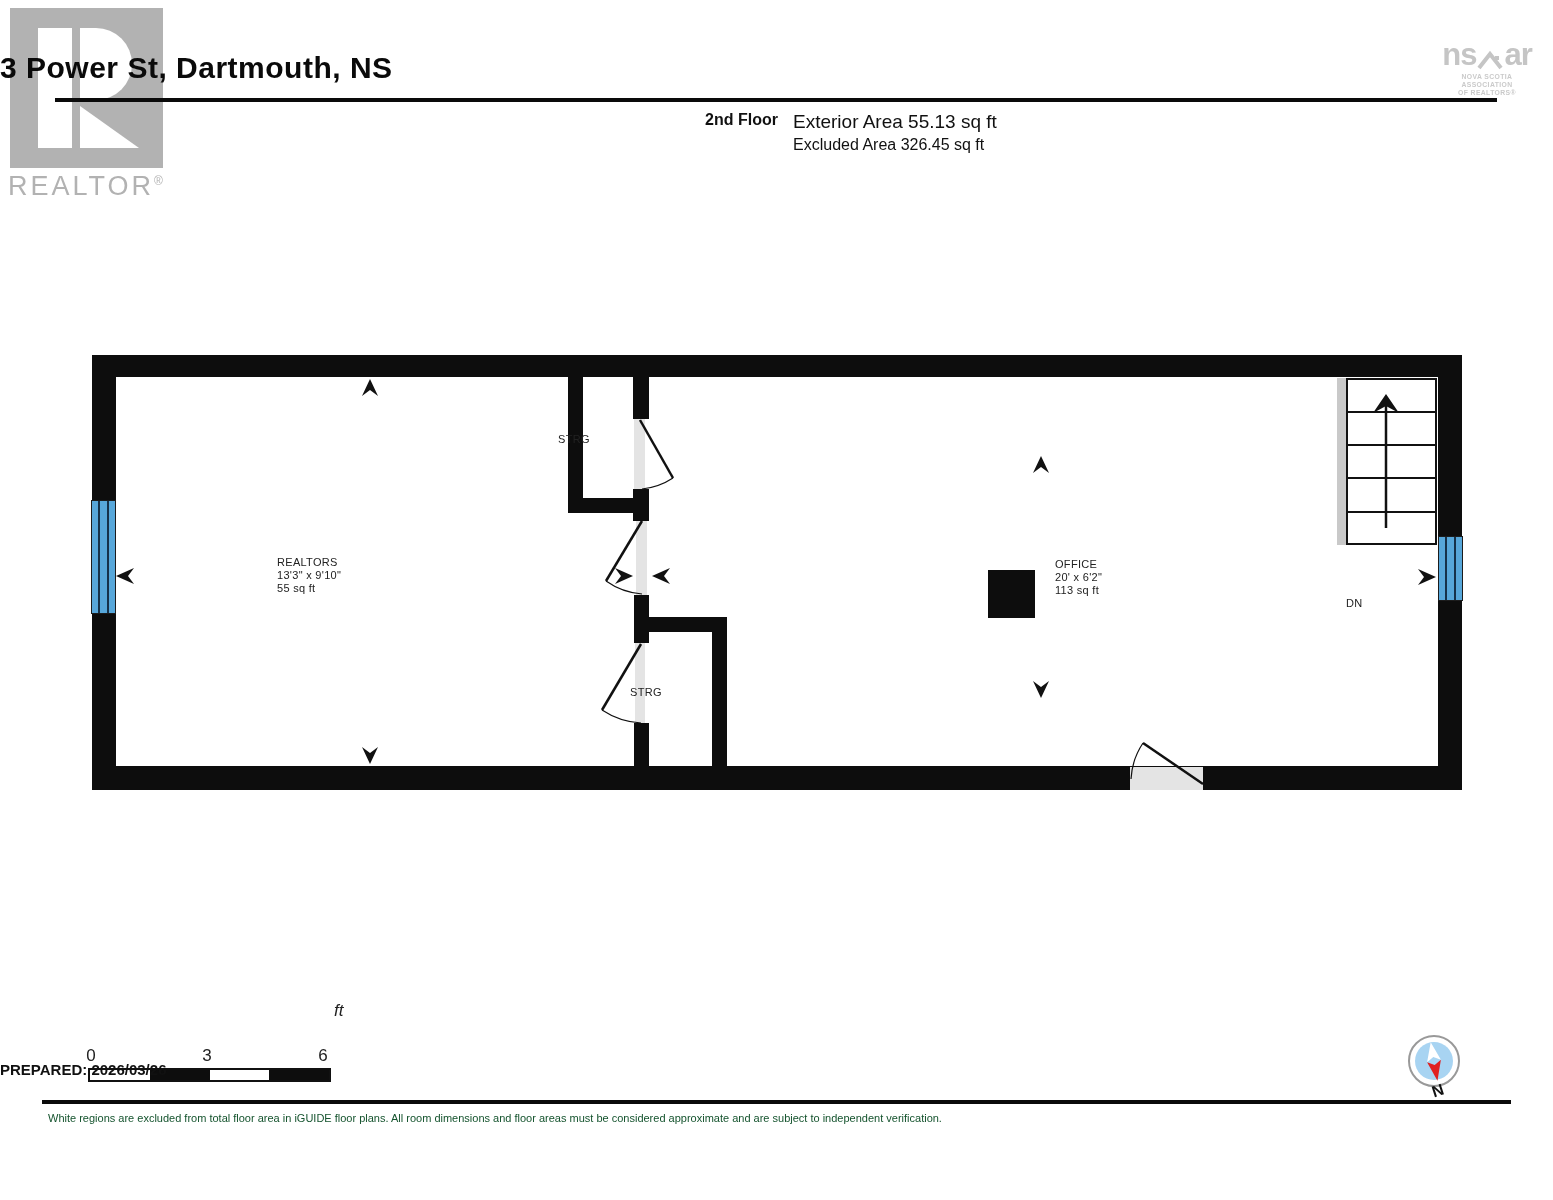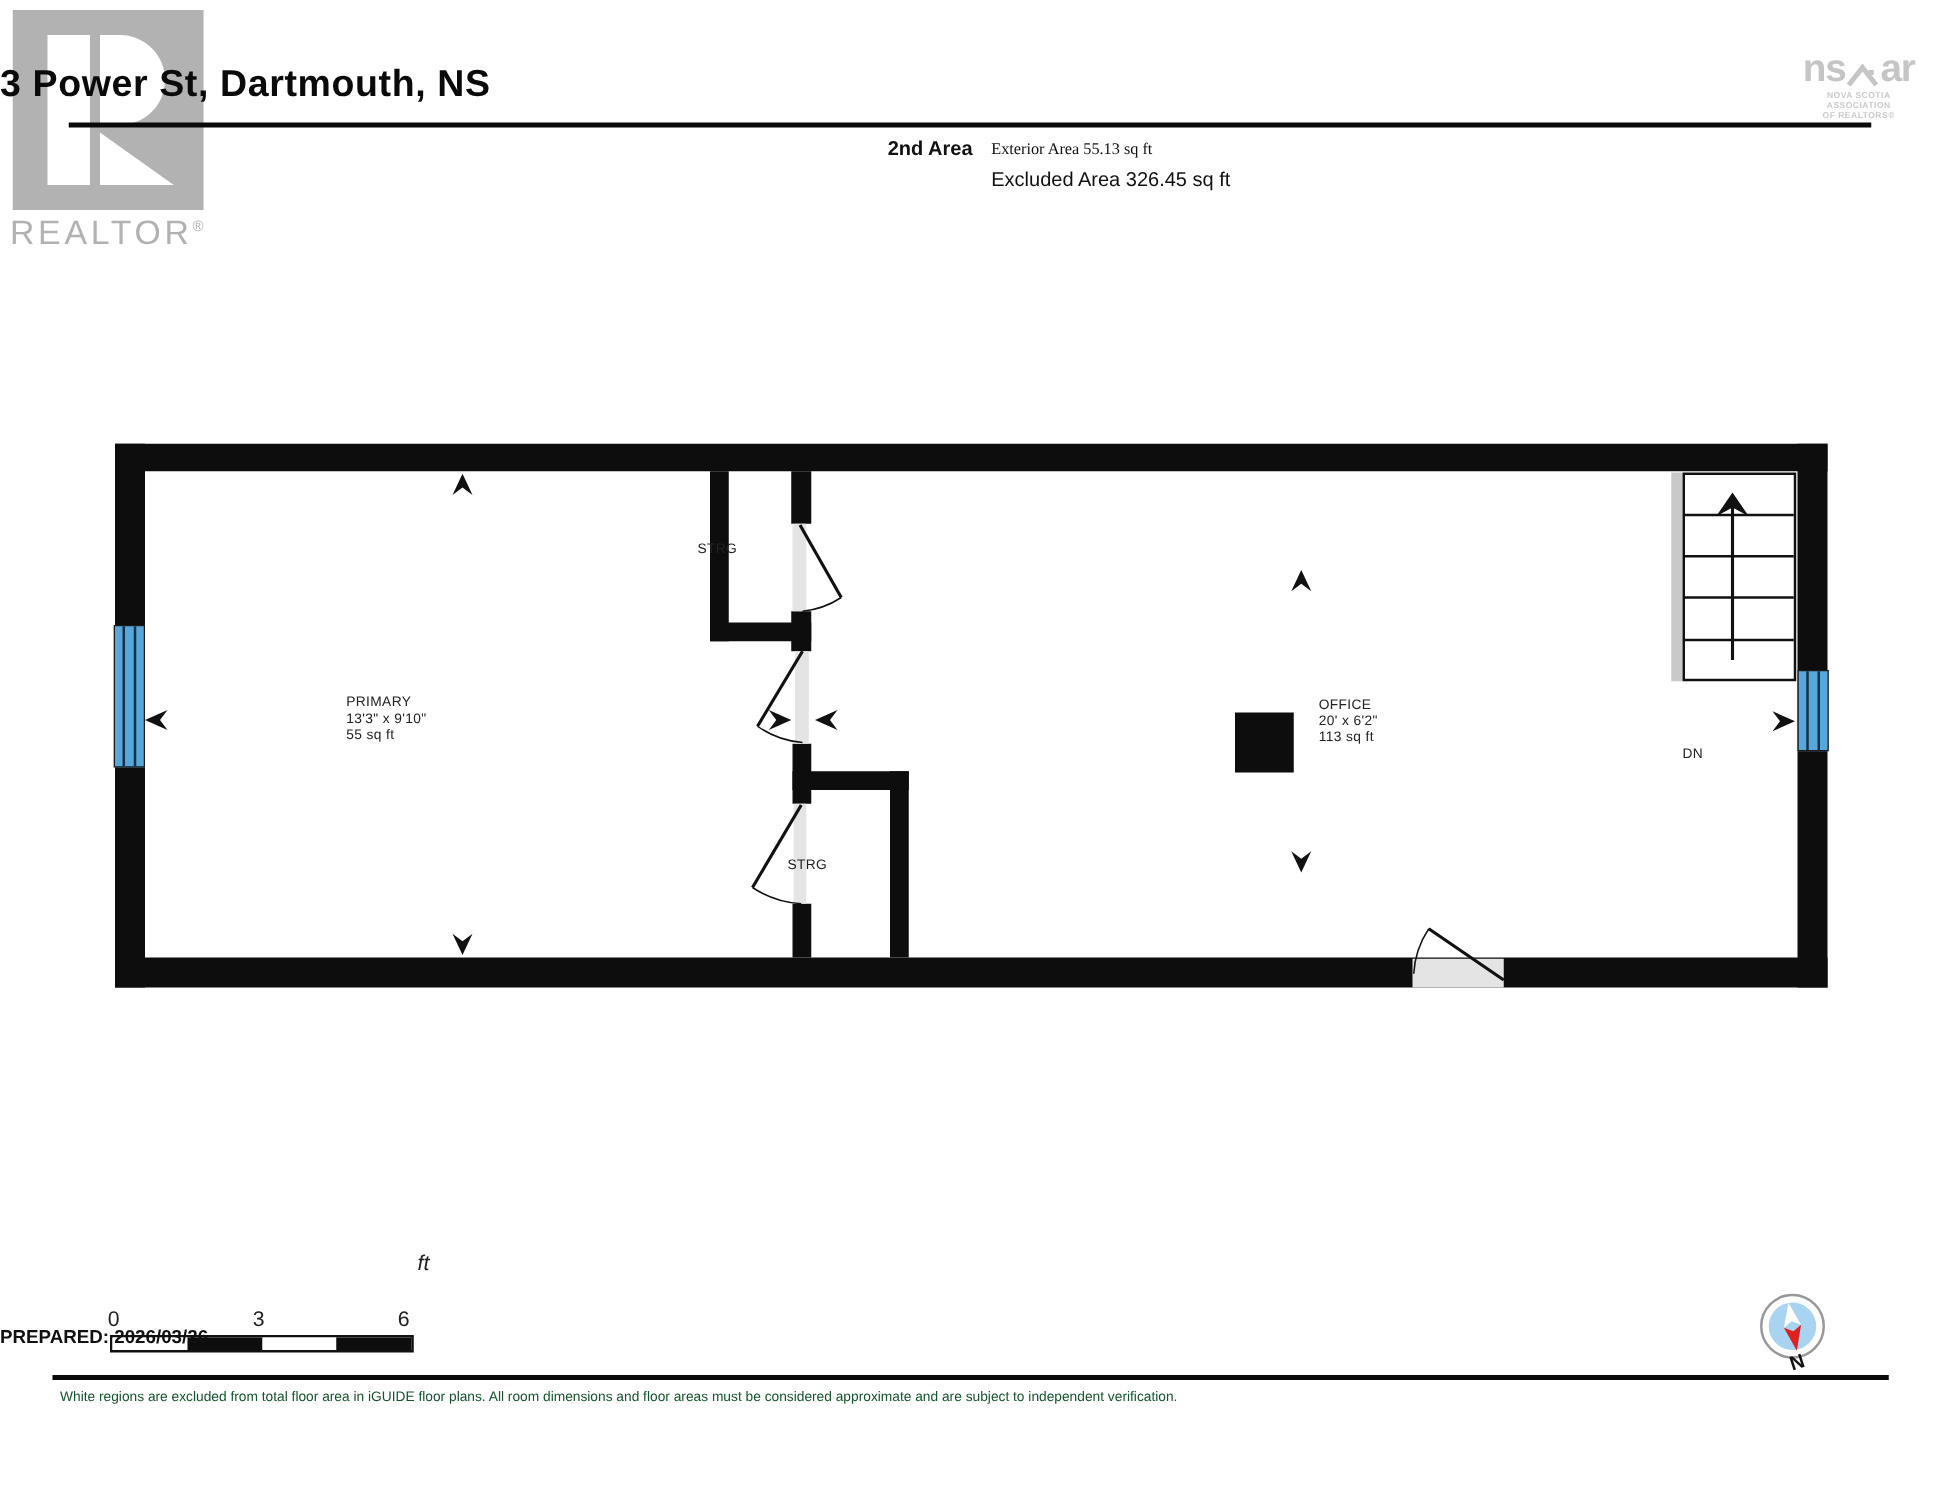--- a/index.html
+++ b/index.html
@@ -12,21 +12,21 @@
   .slab{position:absolute;background:var(--door_gray,#e4e4e4);}
   .window{position:absolute;background:var(--window_blue,#57a7da);border:1px solid #1c1c1c;box-sizing:border-box;display:flex;}
   .window .pane{flex:1;border-right:2px solid #16324a;}
   .window .pane:last-child{border-right:none;}
   .lbl{position:absolute;font-size:11px;line-height:13px;color:#222;letter-spacing:0.3px;}
   .room-lbl{width:200px;}
   
   .title{left:0;right:0;top:51px;text-align:left;font-size:30px;font-weight:bold;color:#0a0a0a;letter-spacing:0.5px;}
   .hrule{left:55px;top:98px;width:1442px;height:4px;background:#0a0a0a;}
   .floor-label{left:600px;top:111px;width:178px;text-align:right;font-size:16px;font-weight:bold;}
-  .area-line1{left:793px;top:111px;font-size:13px;font-family:Liberation Serif, serif;}
+  .area-line1{left:793px;top:111px;font-size:19px;}
   .area-line2{left:793px;top:136px;font-size:16px;}
   .realtor-text{left:8px;top:171px;font-size:27px;color:var(--logo_gray,#b2b2b2);letter-spacing:3px;font-weight:normal;}
   .realtor-text sup{font-size:12px;letter-spacing:0;}
   .nsar{left:1437px;top:20px;width:100px;color:#c5c5c5;margin-top:20px;}
   .nsar-main{display:flex;align-items:flex-end;justify-content:center;font-size:31px;font-weight:bold;line-height:30px;letter-spacing:-1px;color:#c5c5c5;}
   .nsar-caption{margin-top:3px;text-align:center;font-size:6.8px;line-height:8px;letter-spacing:0.4px;color:#cacaca;font-weight:bold;}
   
   .stair-strip{left:1337px;top:378px;width:9px;height:167px;background:var(--stair_gray,#c9c9c9);}
   .stair-box{left:1346px;top:378px;width:91px;height:167px;background:#fff;border:2px solid #111;box-sizing:border-box;}
   
@@ -50,21 +50,21 @@
     <rect x="0" y="0" width="153" height="160" fill="var(--logo_gray,#b2b2b2)"></rect>
     <rect x="28" y="20" width="34" height="120" fill="#ffffff"></rect>
     <path d="M70,20 H86 A36,36 0 0 1 86,92 H70 Z" fill="#ffffff"></path>
     <polygon points="70,98 129,140 70,140" fill="#ffffff"></polygon>
   </svg>
 </div>
 <div class="abs realtor-text"><span>REALTOR</span><sup>®</sup></div>
 
 <div class="abs title">3 Power St, Dartmouth, NS</div>
 <div class="abs hrule"></div>
-<div class="abs floor-label">2nd Area</div>
+<div class="abs floor-label">2nd Floor</div>
 <div class="abs area-line1">Exterior Area 55.13 sq ft</div>
 <div class="abs area-line2">Excluded Area 326.45 sq ft</div>
 
 <div class="abs nsar">
   <div class="nsar-main">
     <span>ns</span>
     <span style="margin:0 1px;">
       <svg width="26" height="22" viewBox="0 0 26 22">
         <polyline points="2,20 13,6 24,20" fill="none" stroke="#c5c5c5" stroke-width="4"></polyline>
         <rect x="18" y="8" width="4" height="4" fill="#c5c5c5"></rect>
@@ -154,21 +154,21 @@
   <g>
     <circle cx="1434" cy="1061" r="25" fill="#ffffff" stroke="#999999" stroke-width="2"></circle>
     <circle cx="1434" cy="1061" r="19" fill="var(--compass_blue,#a8d4f2)"></circle>
     <g transform="rotate(-10 1434 1061)">
       <polygon points="1434,1042 1441,1061 1434,1057 1427,1061" fill="#ffffff"></polygon>
       <polygon points="1434,1081 1441,1061 1434,1065 1427,1061" fill="var(--compass_red,#e01f1f)"></polygon>
     </g>
   </g>
 </svg>
 
-<div class="lbl room-lbl" style="left:277px;top:556px;">PRIMARY</div>
+<div class="lbl room-lbl" style="left:277px;top:556px;">REALTORS</div>
 <div class="lbl room-lbl" style="left:277px;top:569px;">13'3" x 9'10"</div>
 <div class="lbl room-lbl" style="left:277px;top:582px;">55 sq ft</div>
 
 <div class="lbl room-lbl" style="left:1055px;top:558px;">OFFICE</div>
 <div class="lbl room-lbl" style="left:1055px;top:571px;">20' x 6'2"</div>
 <div class="lbl room-lbl" style="left:1055px;top:584px;">113 sq ft</div>
 
 <div class="lbl" style="left:558px;top:433px;width:100px;">STRG</div>
 <div class="lbl" style="left:630px;top:686px;width:100px;">STRG</div>
 <div class="lbl" style="left:1346px;top:565px;width:80px;margin-top:32px;">DN</div>

